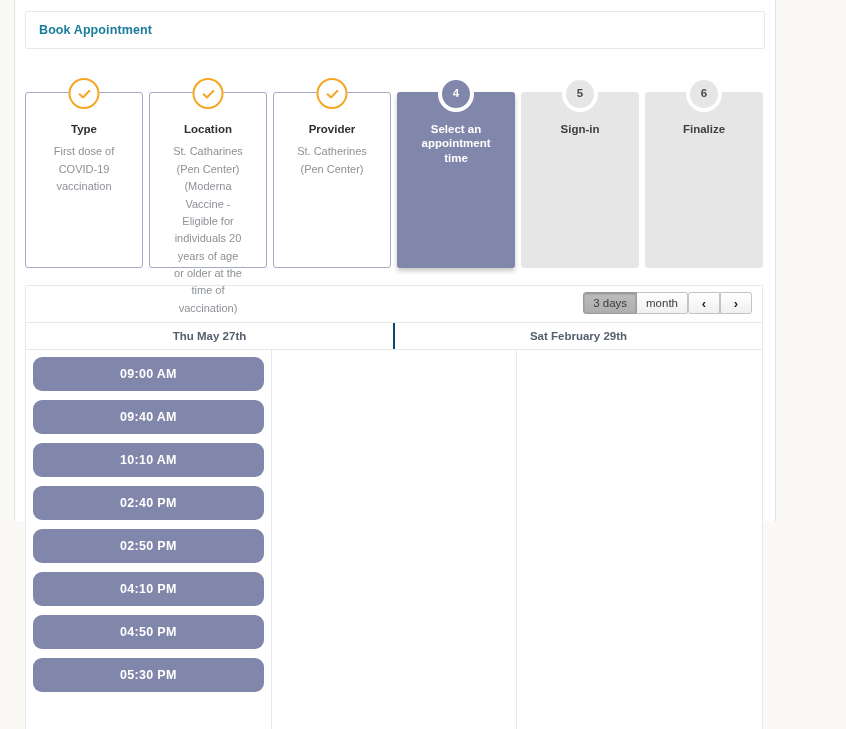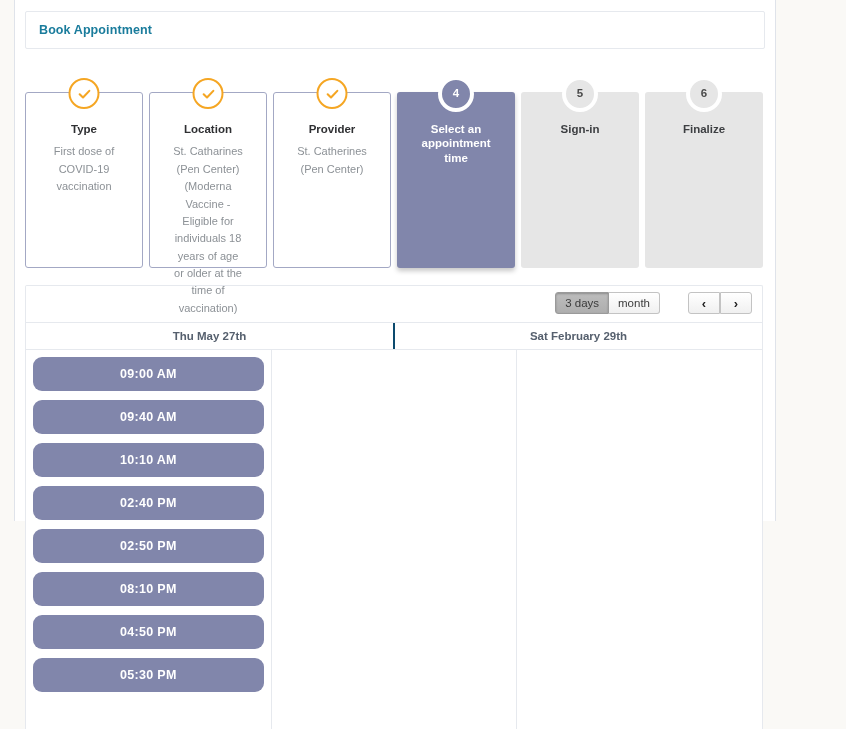--- a/index.html
+++ b/index.html
@@ -178,21 +178,21 @@
     height: 36px;
     position: relative;
     border-bottom: 1px solid #e6e9ee;
   }
   .toolbar-right {
     position: absolute;
     right: 10px;
     top: 6px;
     display: flex;
     align-items: center;
-    gap: 28px;
+    gap: 0;
   }
   .btn-group { display: flex; }
   .tbtn {
     height: 22px;
     padding: 0 9px;
     display: flex;
     align-items: center;
     justify-content: center;
     font-size: 11.5px;
     color: #3c3c3c;
@@ -297,21 +297,21 @@
 
     <div class="step done">
       <div class="step-box"></div>
       <div class="step-badge">
         <svg class="check-mark" viewBox="0 0 16 16">
           <path d="M2.5 8.3 L6.3 12 L13.5 4.4" fill="none" stroke="#f5a623" stroke-width="2.4" stroke-linecap="round" stroke-linejoin="round"></path>
         </svg>
       </div>
       <div class="step-content">
         <div class="step-title">Location</div>
-        <div class="step-desc">St. Catharines (Pen Center) (Moderna Vaccine - Eligible for individuals 18 years of age or older at the time of vaccination)</div>
+        <div class="step-desc">St. Catharines (Pen Center) (Moderna Vaccine - Eligible for individuals 20 years of age or older at the time of vaccination)</div>
       </div>
     </div>
 
     <div class="step done">
       <div class="step-box"></div>
       <div class="step-badge">
         <svg class="check-mark" viewBox="0 0 16 16">
           <path d="M2.5 8.3 L6.3 12 L13.5 4.4" fill="none" stroke="#f5a623" stroke-width="2.4" stroke-linecap="round" stroke-linejoin="round"></path>
         </svg>
       </div>
@@ -376,21 +376,21 @@
       <div class="col">Sat February 29th</div>
     </div>
 
     <div class="cal-body">
       <div class="col">
           <div class="slot">09:00 AM</div>
           <div class="slot">09:40 AM</div>
           <div class="slot">10:10 AM</div>
           <div class="slot">02:40 PM</div>
           <div class="slot">02:50 PM</div>
-          <div class="slot">08:10 PM</div>
+          <div class="slot">04:10 PM</div>
           <div class="slot">04:50 PM</div>
           <div class="slot">05:30 PM</div>
         </div>
       <div class="col"></div>
       <div class="col"></div>
     </div>
 
   </div>
 </div>
 

